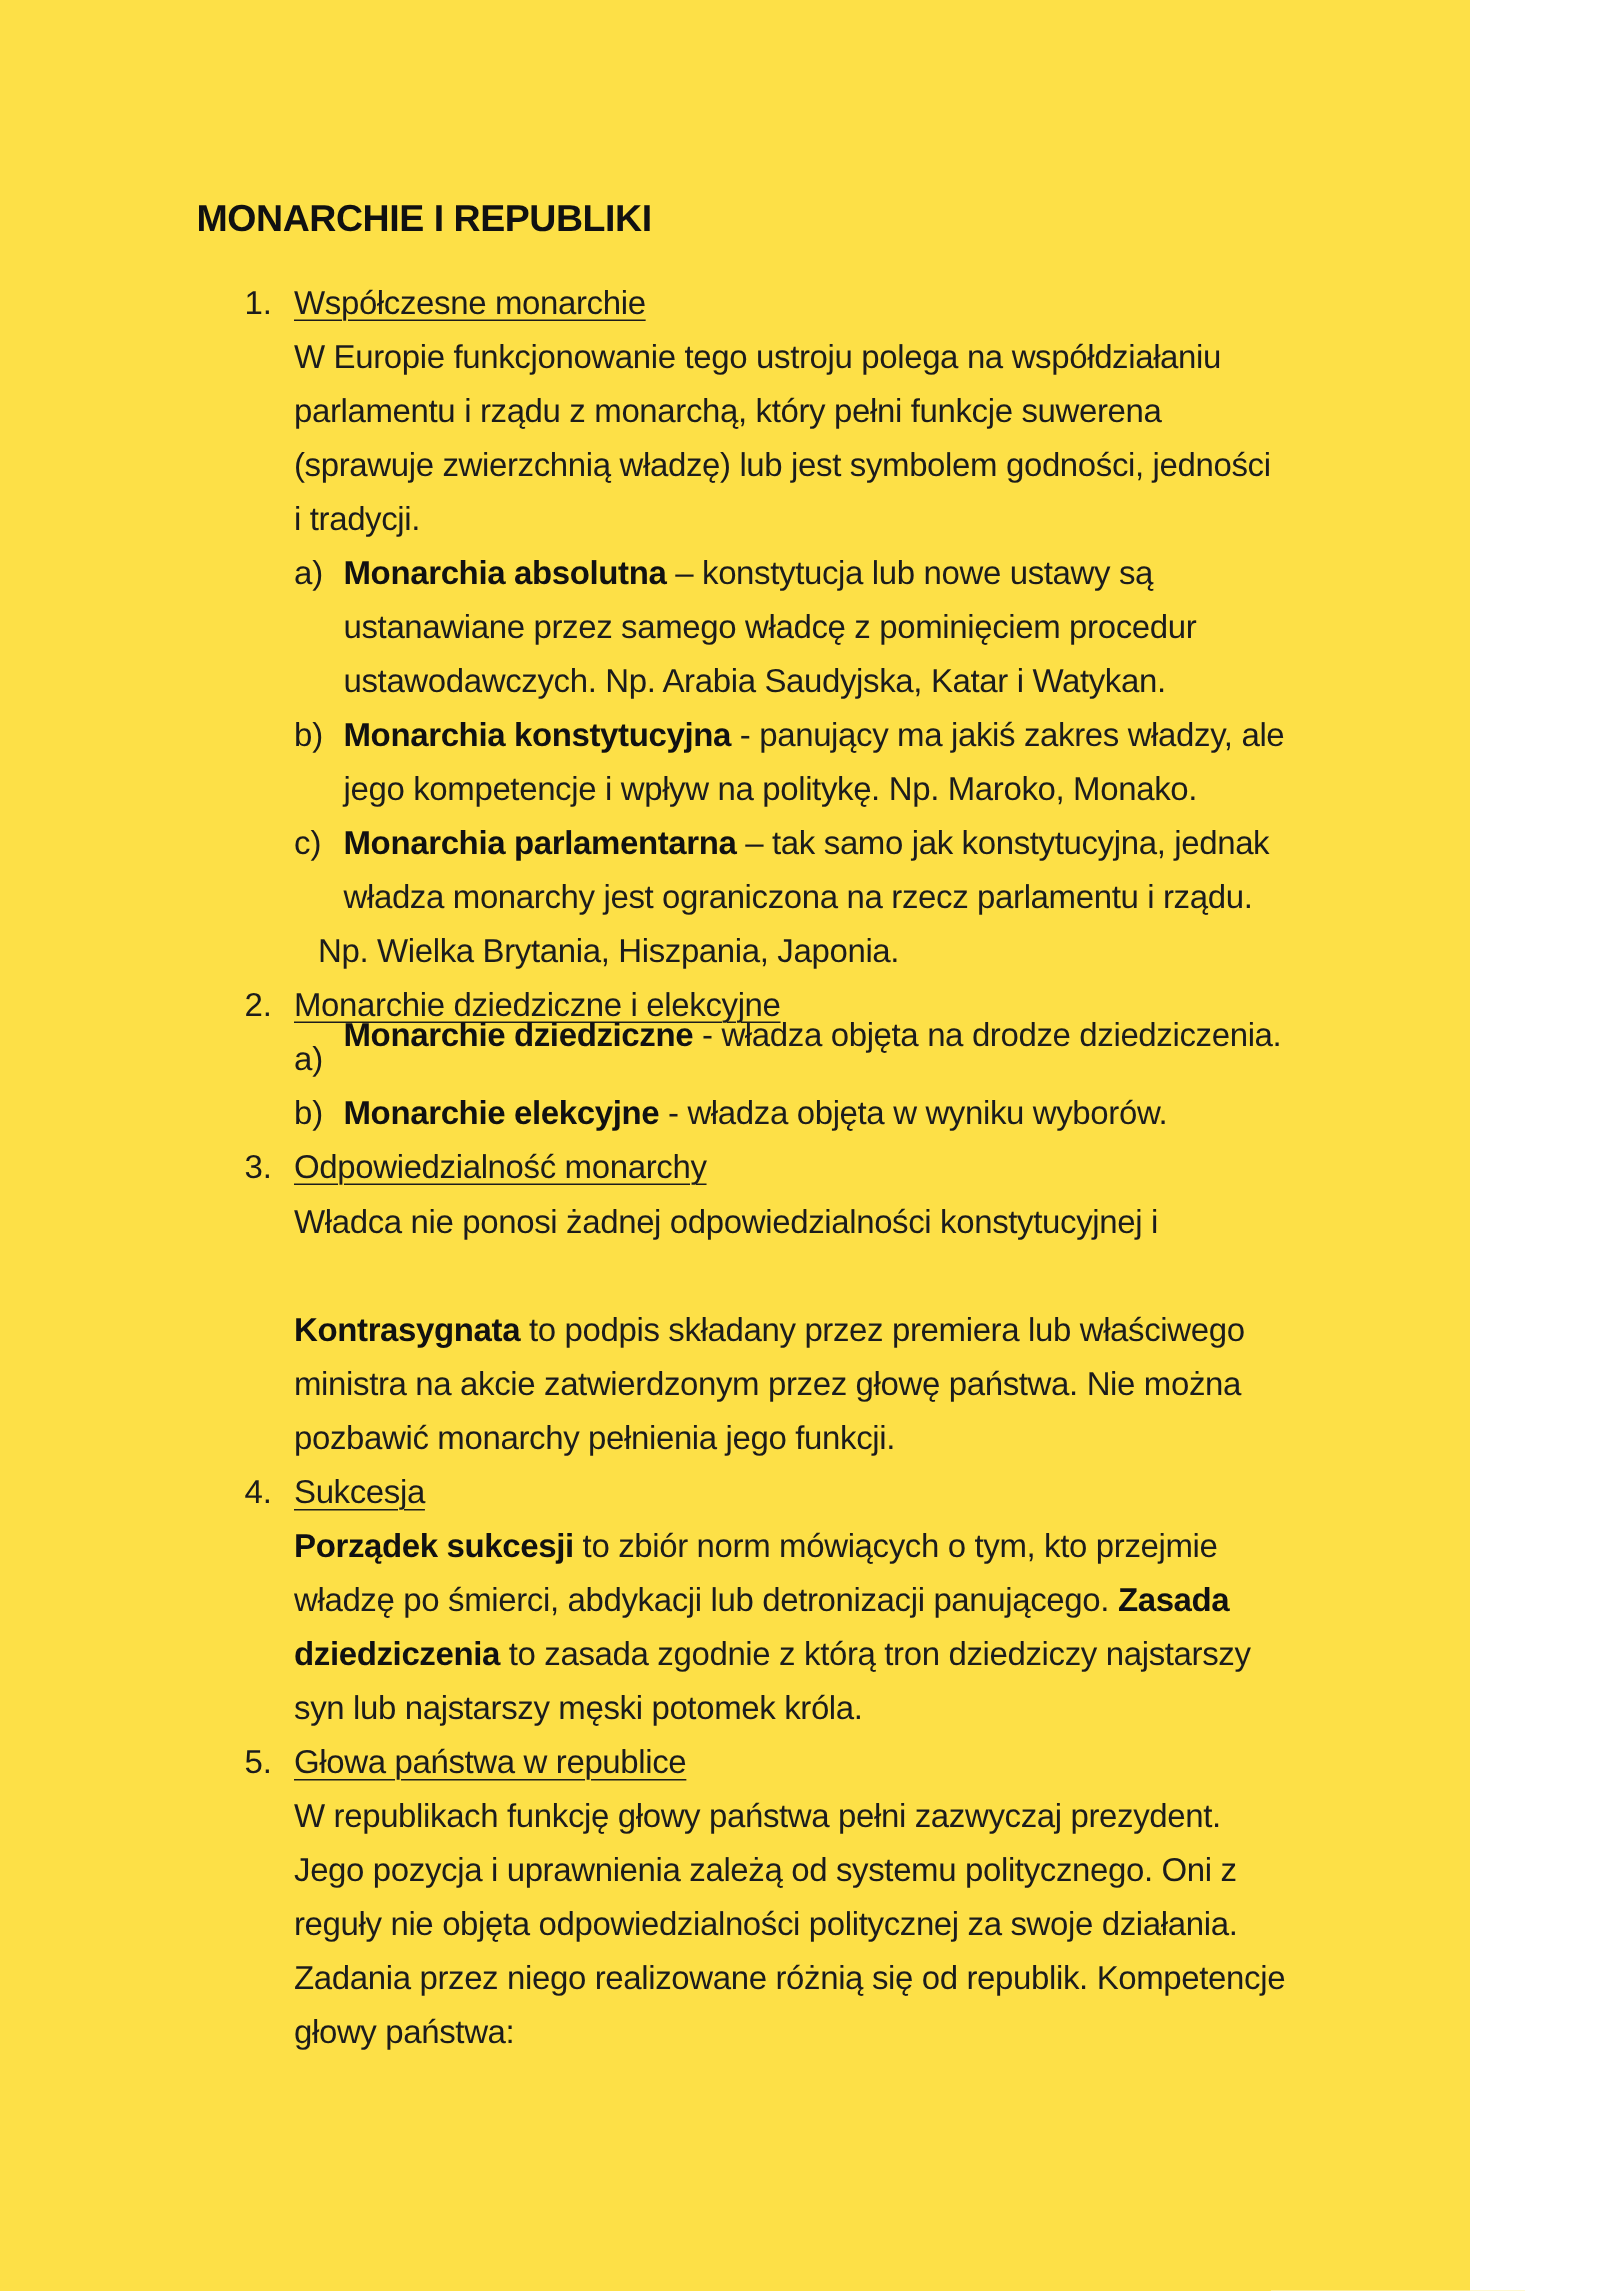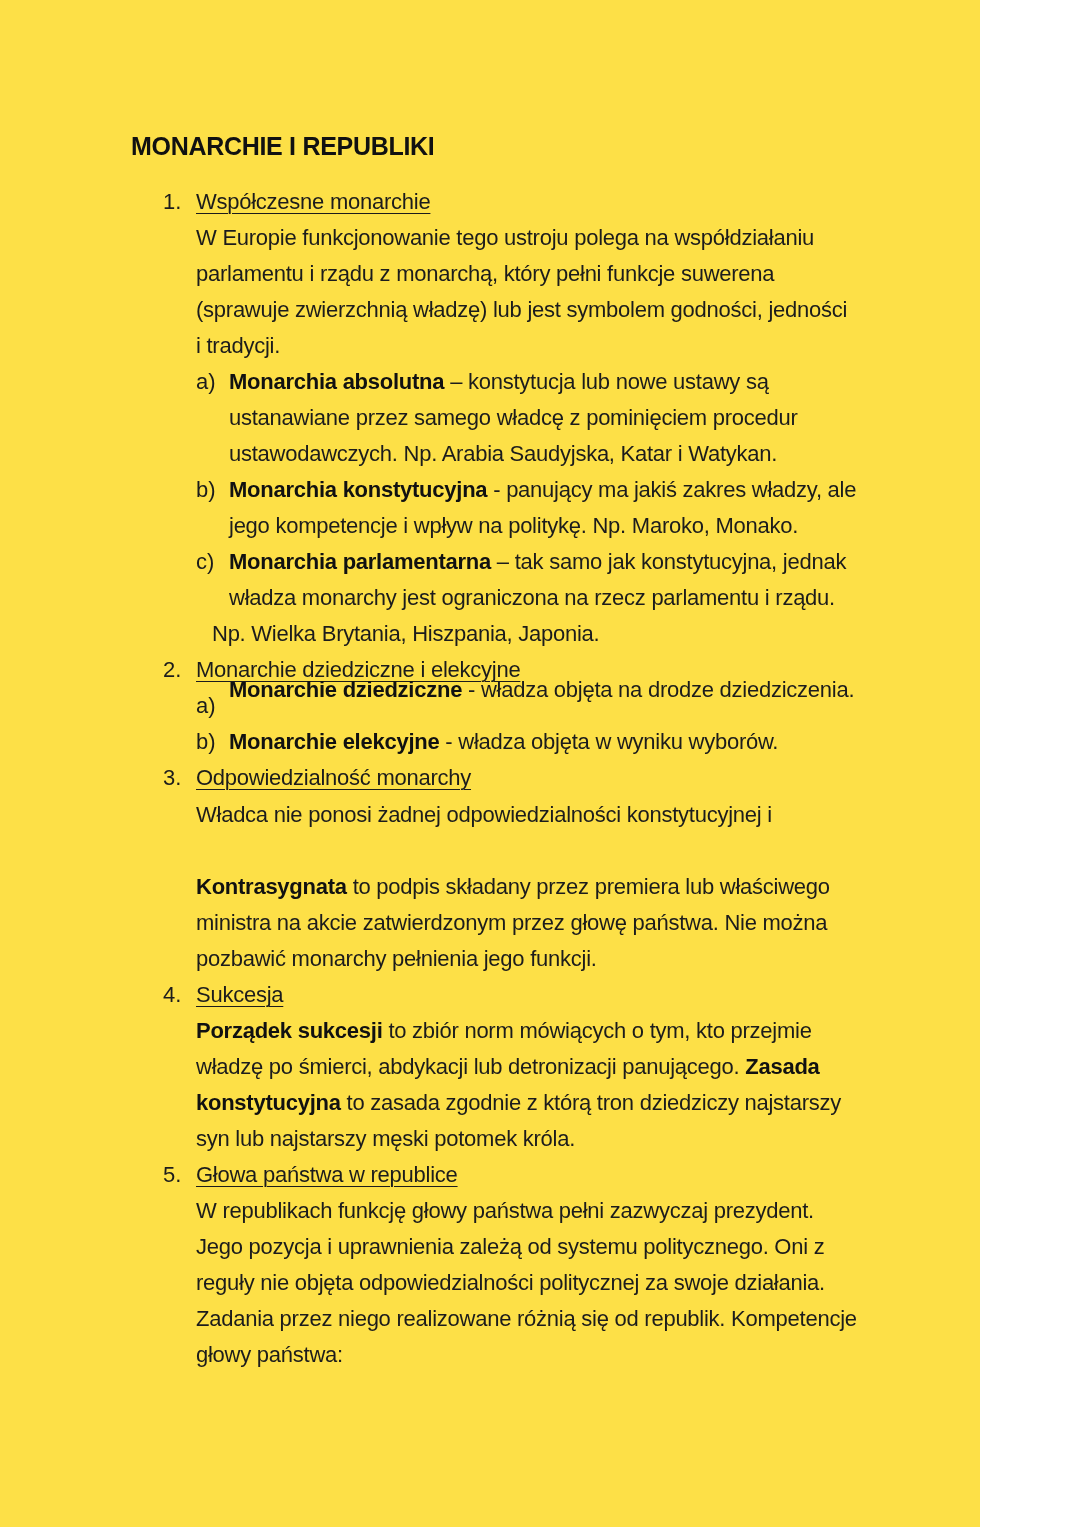--- a/index.html
+++ b/index.html
@@ -53,21 +53,21 @@
   <span class="line heading" style="left:196px; top:763px;">Odpowiedzialność monarchy</span>
   <span class="line" style="left:196px; top:800px;">Władca nie ponosi żadnej odpowiedzialności konstytucyjnej i</span>
   <span class="line" style="left:196px; top:872px;"><b>Kontrasygnata</b><span> to podpis składany przez premiera lub właściwego</span></span>
   <span class="line" style="left:196px; top:908px;">ministra na akcie zatwierdzonym przez głowę państwa. Nie można</span>
   <span class="line" style="left:196px; top:944px;">pozbawić monarchy pełnienia jego funkcji.</span>
 
   <span class="num" style="left:163px; top:980px;">4.</span>
   <span class="line heading" style="left:196px; top:980px;">Sukcesja</span>
   <span class="line" style="left:196px; top:1016px;"><b>Porządek sukcesji</b><span> to zbiór norm mówiących o tym, kto przejmie</span></span>
   <span class="line" style="left:196px; top:1052px;"><span>władzę po śmierci, abdykacji lub detronizacji panującego. </span><b>Zasada</b></span>
-  <span class="line" style="left:196px; top:1088px;"><b>konstytucyjna</b><span> to zasada zgodnie z którą tron dziedziczy najstarszy</span></span>
+  <span class="line" style="left:196px; top:1088px;"><b>dziedziczenia</b><span> to zasada zgodnie z którą tron dziedziczy najstarszy</span></span>
   <span class="line" style="left:196px; top:1124px;">syn lub najstarszy męski potomek króla.</span>
 
   <span class="num" style="left:163px; top:1160px;">5.</span>
   <span class="line heading" style="left:196px; top:1160px;">Głowa państwa w republice</span>
   <span class="line" style="left:196px; top:1196px;">W republikach funkcję głowy państwa pełni zazwyczaj prezydent.</span>
   <span class="line" style="left:196px; top:1232px;">Jego pozycja i uprawnienia zależą od systemu politycznego. Oni z</span>
   <span class="line" style="left:196px; top:1268px;">reguły nie objęta odpowiedzialności politycznej za swoje działania.</span>
   <span class="line" style="left:196px; top:1304px;">Zadania przez niego realizowane różnią się od republik. Kompetencje</span>
   <span class="line" style="left:196px; top:1340px;">głowy państwa:</span>
 

